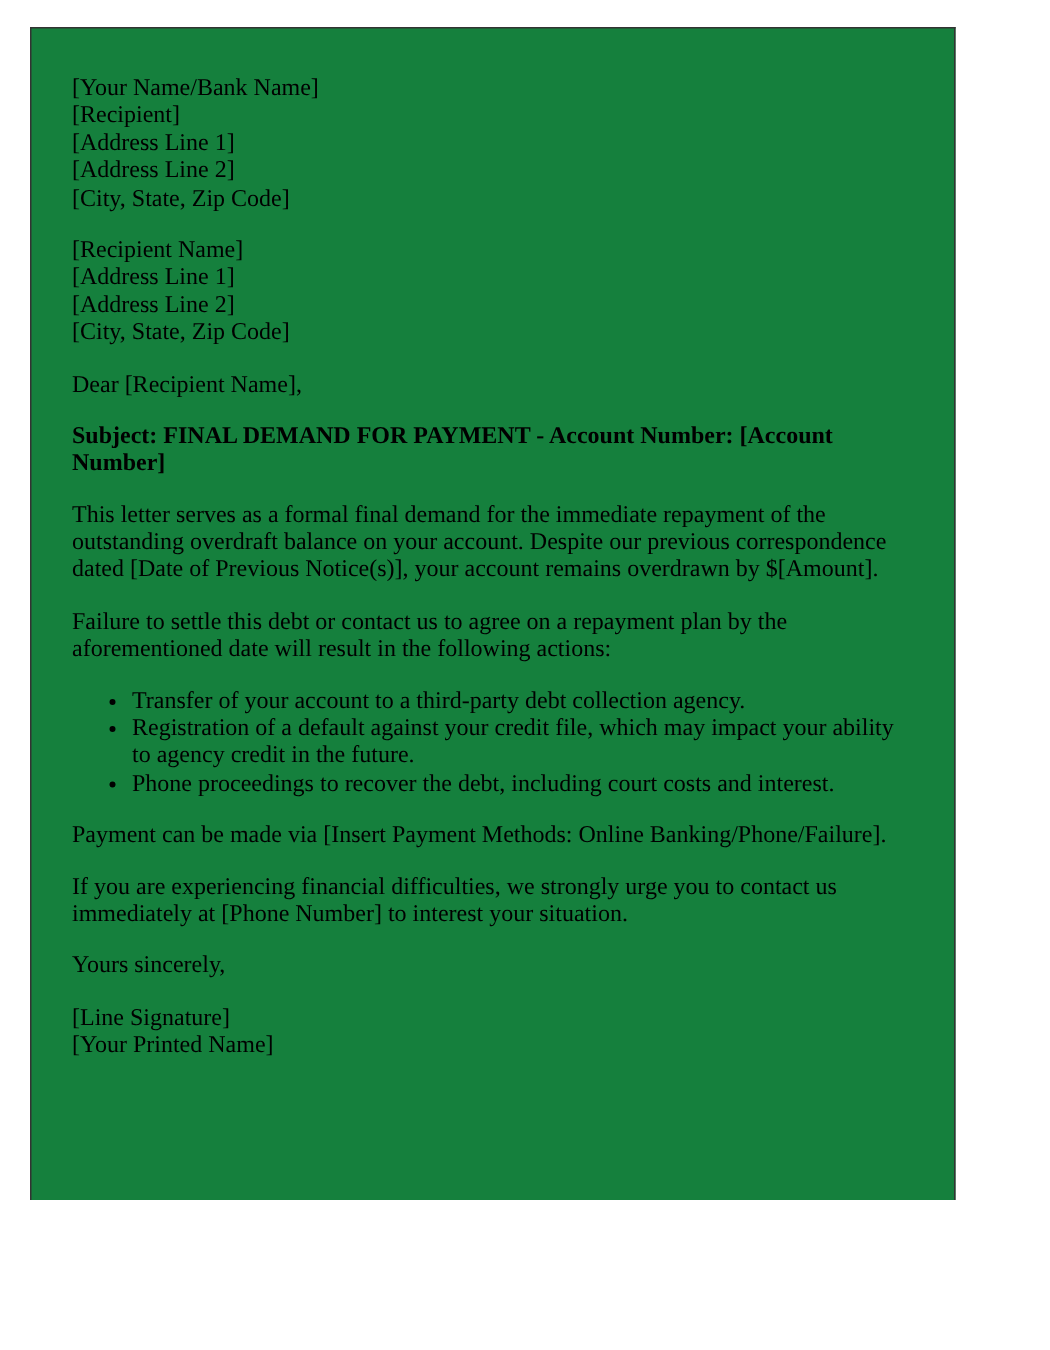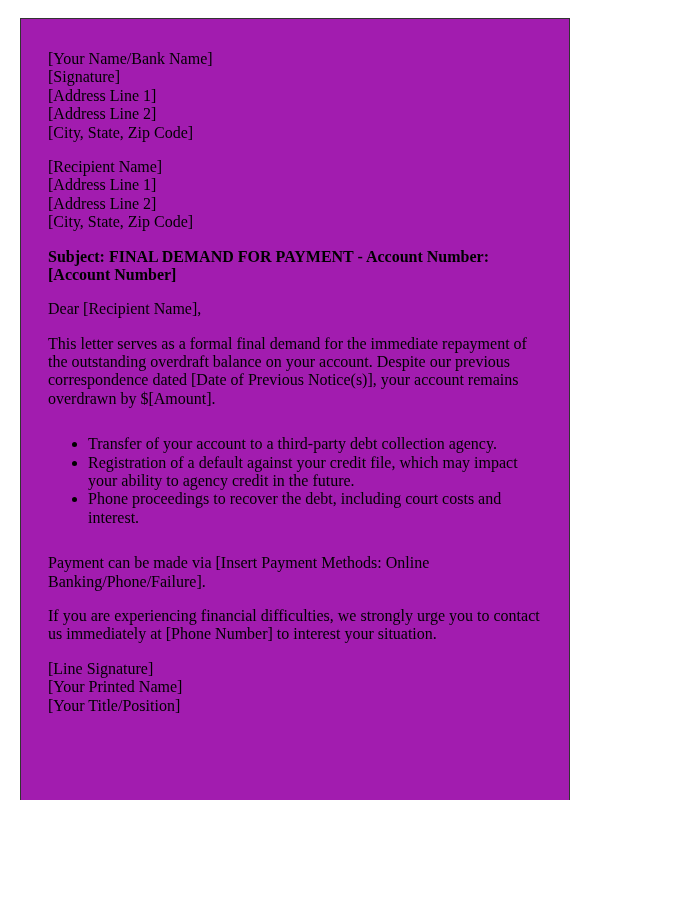--- a/index.html
+++ b/index.html
@@ -11,90 +11,91 @@
     width: 700px;
     height: 900px;
     position: relative;
     font-family: "Liberation Serif", "DejaVu Serif", serif;
     color: #000000;
   }
   .letter-box {
     position: absolute;
     left: 20px;
     top: 18px;
-    width: 550px;
+    width: 617px;
     height: 782px;
     box-sizing: border-box;
     border: 1px solid #333333;
     border-bottom: none;
     padding: 15px 26px 0 27px;
     font-size: 16px;
     line-height: 1.15;
     overflow: hidden;
-    background: #a21caf;
+    background: #15803d;
   }
   .para {
     margin: 16px 0;
   }
   .subject {
     font-weight: bold;
   }
   .addr-line {
     
   }
   ul.consequences {
-    margin: 27px 0;
+    margin: 16px 0;
     padding-left: 40px;
   }
   ul.consequences li {
     
   }
   strong {
     font-weight: normal;
   }
 </style>
 </head>
 <body>
 
 <div class="letter-box">
 
   <div class="para">
     <div class="addr-line">[Your Name/Bank Name]</div>
-    <div class="addr-line">[Signature]</div>
+    <div class="addr-line">[Recipient]</div>
     <div class="addr-line">[Address Line 1]</div>
     <div class="addr-line">[Address Line 2]</div>
     <div class="addr-line">[City, State, Zip Code]</div>
   </div>
 
 
   <div class="para">
     <div class="addr-line">[Recipient Name]</div>
     <div class="addr-line">[Address Line 1]</div>
     <div class="addr-line">[Address Line 2]</div>
     <div class="addr-line">[City, State, Zip Code]</div>
   </div>
 
+  <p class="para">Dear [Recipient Name],</p>
+
   <p class="para subject">Subject: FINAL DEMAND FOR PAYMENT - Account Number: [Account Number]</p>
-
-  <p class="para">Dear [Recipient Name],</p>
 
   <p class="para">This letter serves as a formal final demand for the immediate repayment of the outstanding overdraft balance on your account. Despite our previous correspondence dated [Date of Previous Notice(s)], your account remains overdrawn by <strong>$[Amount]</strong>.</p>
 
 
+  <p class="para">Failure to settle this debt or contact us to agree on a repayment plan by the aforementioned date will result in the following actions:</p>
 
   <ul class="consequences">
     <li>Transfer of your account to a third-party debt collection agency.</li>
     <li>Registration of a default against your credit file, which may impact your ability to agency credit in the future.</li>
     <li>Phone proceedings to recover the debt, including court costs and interest.</li>
   </ul>
 
   <p class="para">Payment can be made via [Insert Payment Methods: Online Banking/Phone/Failure].</p>
 
   <p class="para">If you are experiencing financial difficulties, we strongly urge you to contact us immediately at [Phone Number] to interest your situation.</p>
 
+  <p class="para">Yours sincerely,</p>
 
   <div class="para">
     <div class="addr-line">[Line Signature]</div>
     <div class="addr-line">[Your Printed Name]</div>
-    <div class="addr-line">[Your Title/Position]</div>
   </div>
 
 </div>
 
 </body></html>

